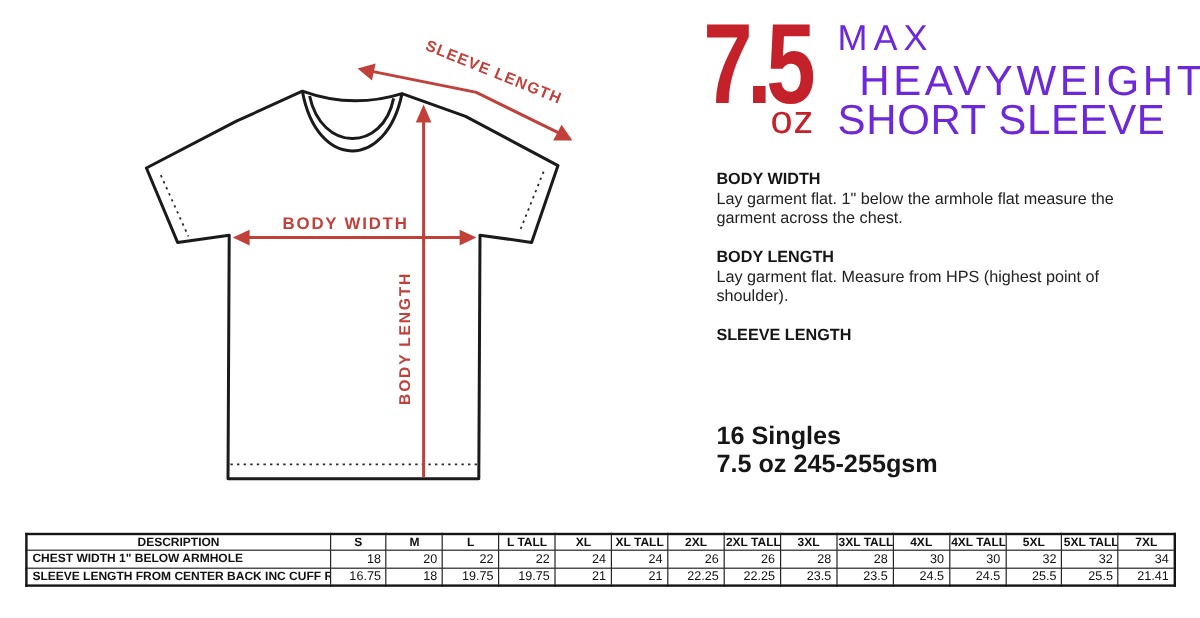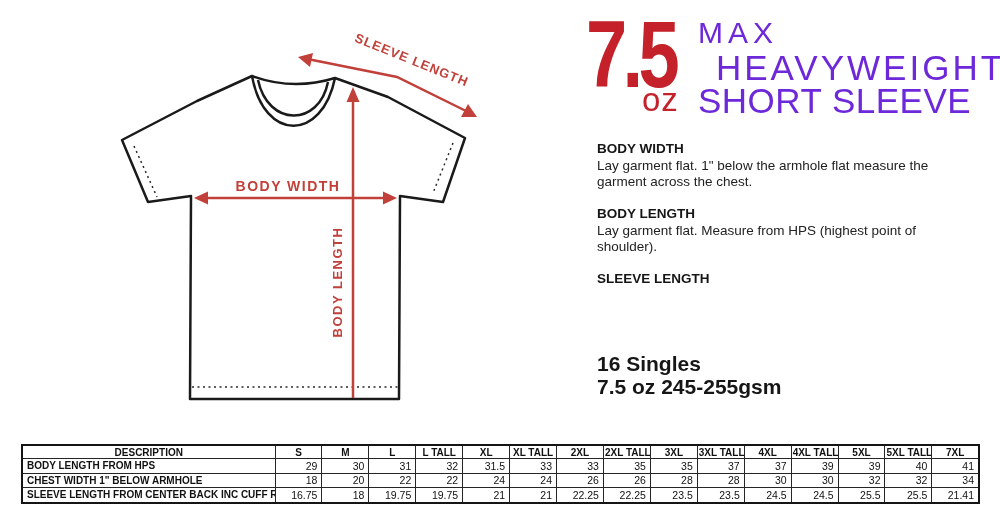--- a/index.html
+++ b/index.html
@@ -148,38 +148,20 @@
           <th>3XL TALL</th>
           <th>4XL</th>
           <th>4XL TALL</th>
           <th>5XL</th>
           <th>5XL TALL</th>
           <th>7XL</th>
         </tr>
       </thead>
     <tbody>
         <tr>
-          <th>BODY LENGTH FROM HPS</th>
-          <td>29</td>
-          <td>30</td>
-          <td>31</td>
-          <td>32</td>
-          <td>31.5</td>
-          <td>33</td>
-          <td>33</td>
-          <td>35</td>
-          <td>35</td>
-          <td>37</td>
-          <td>37</td>
-          <td>39</td>
-          <td>39</td>
-          <td>40</td>
-          <td>41</td>
-        </tr>
-        <tr>
           <th>CHEST WIDTH 1" BELOW ARMHOLE</th>
           <td>18</td>
           <td>20</td>
           <td>22</td>
           <td>22</td>
           <td>24</td>
           <td>24</td>
           <td>26</td>
           <td>26</td>
           <td>28</td>

